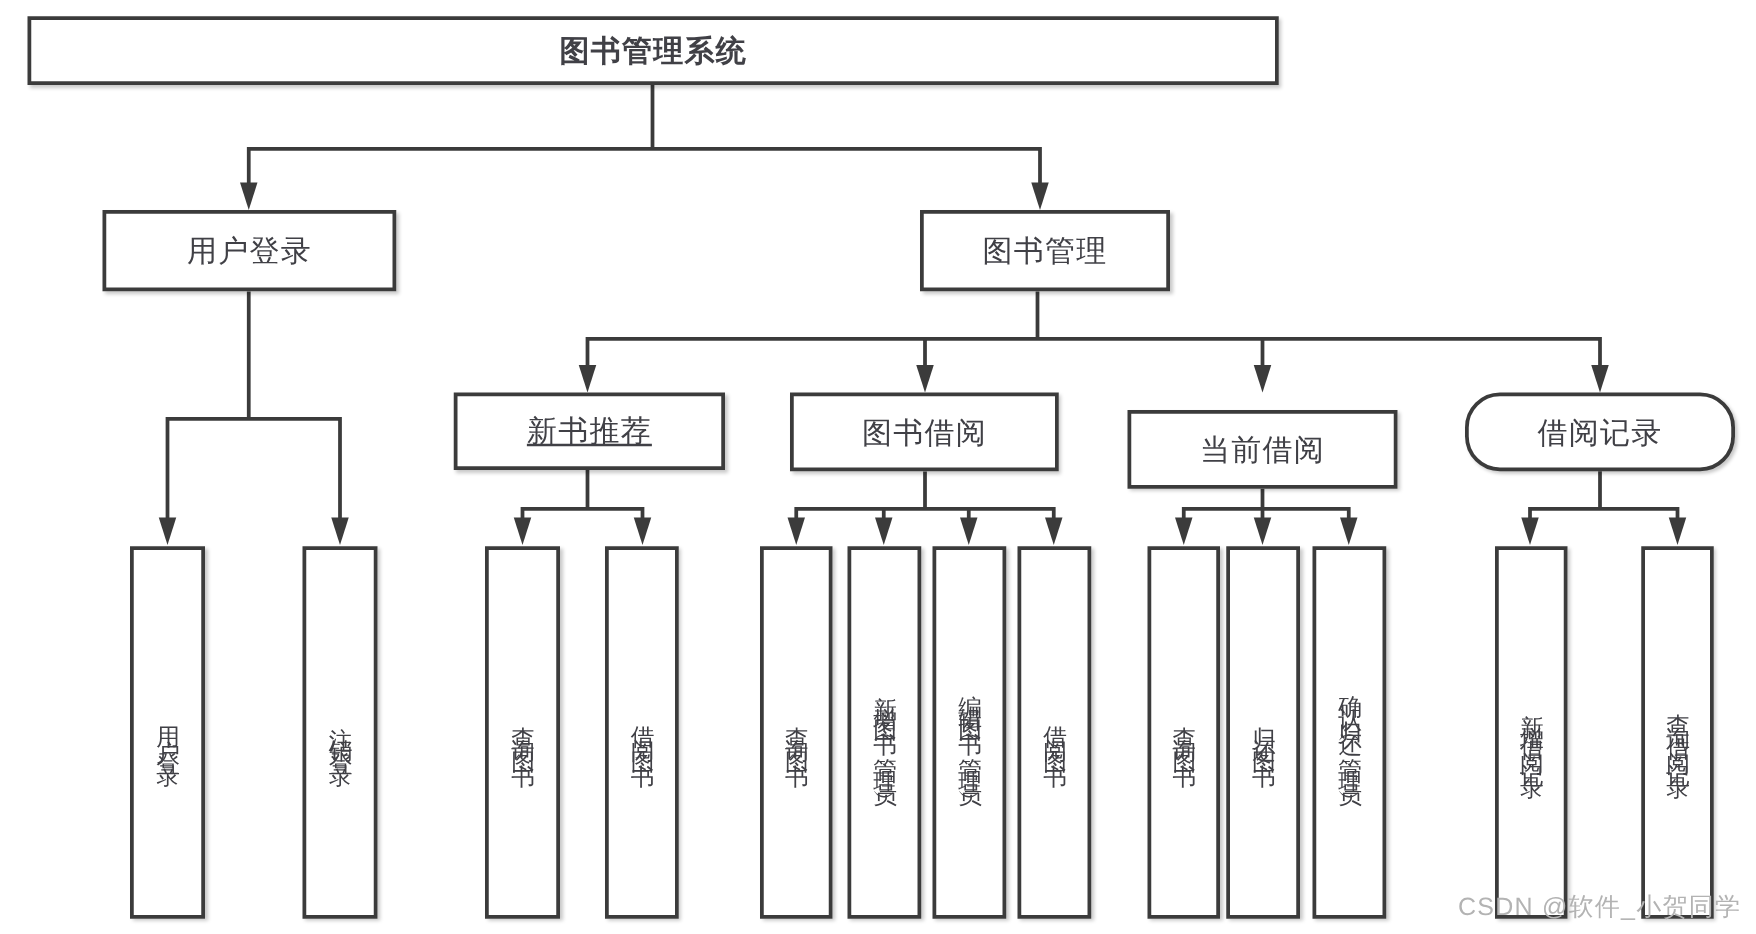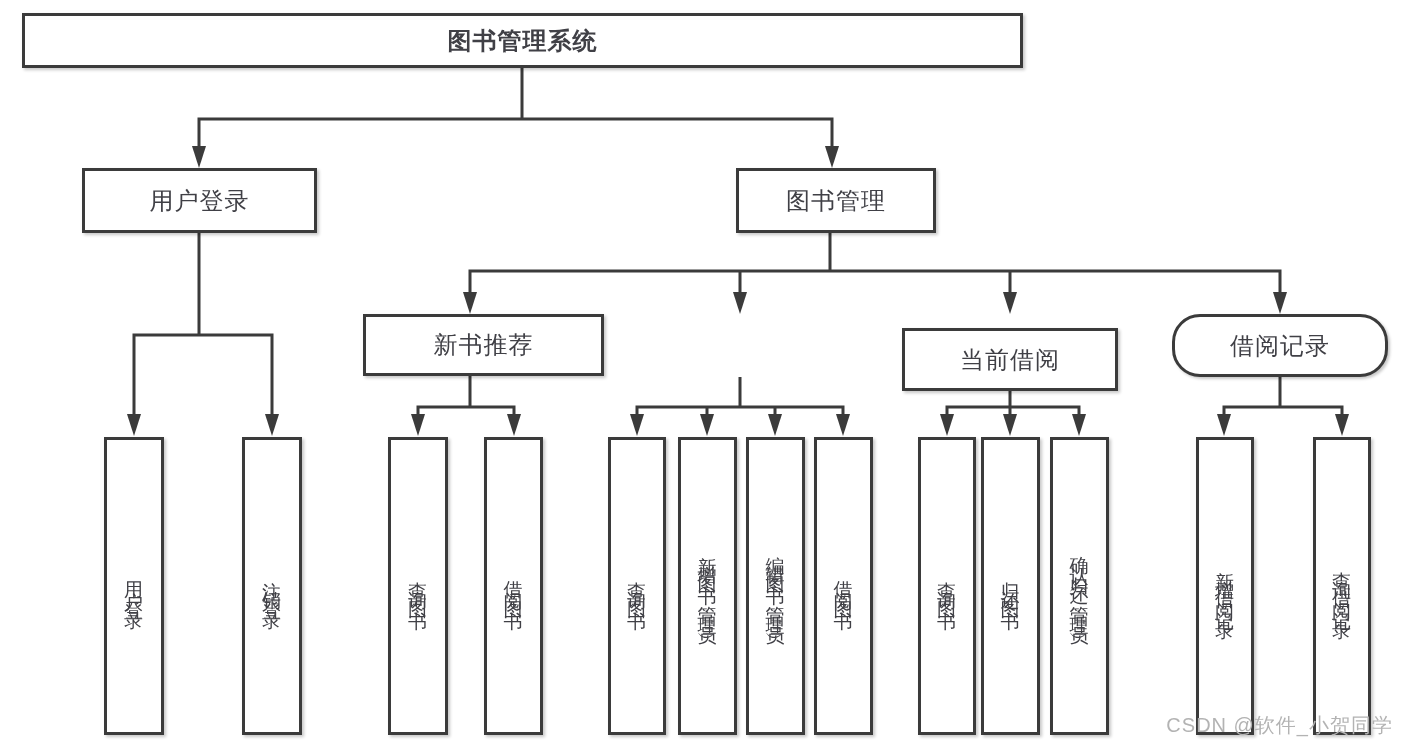--- a/index.html
+++ b/index.html
@@ -107,22 +107,25 @@
     <span>图书管理系统</span>
   </div>
 
   <div class="node h" style="left:82px; top:168px; width:235px; height:65px;">
     <span>用户登录</span>
   </div>
   <div class="node h" style="left:712px; top:168px; width:200px; height:65px;margin-left:24px;">
     <span>图书管理</span>
   </div>
 
-  <div class="node h" style="left:363px; top:314px; width:241px; height:62px;">
+  <div class="node h" style="left:363px; top:314px; width:217px; height:62px;text-decoration:underline;">
     <span>新书推荐</span>
+  </div>
+  <div class="node h" style="left:632px; top:314px; width:215px; height:63px;">
+    <span>图书借阅</span>
   </div>
   <div class="node h" style="left:902px; top:314px; width:216px; height:63px;margin-top:14px;">
     <span>当前借阅</span>
   </div>
   <div class="node h" style="left:1172px; top:314px; width:216px; height:63px;border-radius:28px;">
     <span>借阅记录</span>
   </div>
 
   <div class="node v" style="left:104px; top:437px; width:60px; height:298px;">
     <span>用户登录</span>

